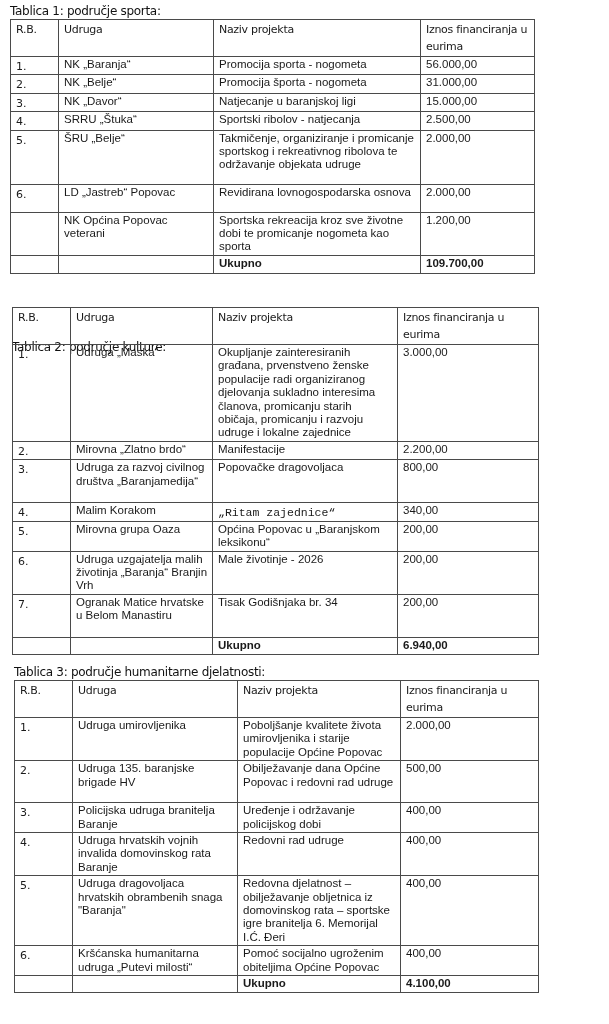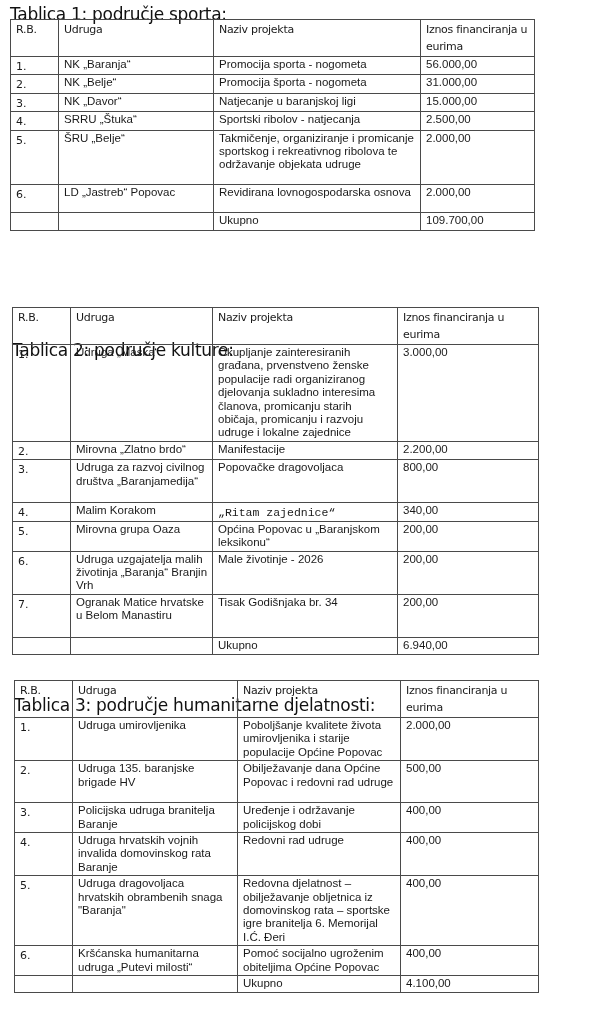--- a/index.html
+++ b/index.html
@@ -3,21 +3,21 @@
 <meta charset="utf-8">
 <style>
   html, body { margin: 0; padding: 0; background: #ffffff; }
   body {
     width: 609px; height: 1024px; position: relative; overflow: hidden;
     font-family: "Liberation Sans", sans-serif; color: #1a1a1a;
   }
   .caption {
     position: absolute;
     font-family: "DejaVu Sans", sans-serif;
-    font-size: 17px;
+    font-size: 12px;
     letter-spacing: -0.3px;
     color: #111;
     white-space: nowrap;
   }
   table.fin {
     position: absolute;
     border-collapse: collapse;
     table-layout: fixed;
     font-size: 11.5px;
     line-height: 13.4px;
@@ -34,21 +34,21 @@
     font-size: 11px;
     letter-spacing: -0.3px;
     line-height: 17px;
     padding-top: 1px;
   }
   table.fin td.rb {
     font-family: "DejaVu Sans", sans-serif;
     font-size: 11px;
     padding-top: 3px;
   }
-  table.fin tr.total td { font-weight: normal; }
+  table.fin tr.total td { font-weight: bold; }
 </style>
 </head>
 <body>
 
 <div class="caption" style="left:10px; top:4px;">Tablica 1: područje sporta:</div>
 <table class="fin" style="left:10px; top:19px; width:524px;">
   <colgroup>
       <col style="width:48px">
       <col style="width:155px">
       <col style="width:207px">
@@ -90,20 +90,26 @@
     <td>ŠRU „Belje“</td>
     <td>Takmičenje, organiziranje i promicanje sportskog i rekreativnog ribolova te održavanje objekata udruge</td>
     <td>2.000,00</td>
   </tr>
   <tr style="height:28px;">
     <td class="rb">6.</td>
     <td>LD „Jastreb“ Popovac</td>
     <td>Revidirana lovnogospodarska osnova</td>
     <td>2.000,00</td>
   </tr>
+  <tr style="height:41px;">
+    <td class="rb"></td>
+    <td>NK Općina Popovac veterani</td>
+    <td>Sportska rekreacija kroz sve životne dobi te promicanje nogometa kao sporta</td>
+    <td>1.200,00</td>
+  </tr>
   <tr class="total" style="height:18px;">
     <td></td>
     <td></td>
     <td>Ukupno</td>
     <td>109.700,00</td>
   </tr>
 </tbody>
   </table>
 
 <div class="caption" style="left:12px; top:292px;margin-top:48px;">Tablica 2: područje kulture:</div>
@@ -165,21 +171,21 @@
   </tr>
   <tr class="total" style="height:17px;">
     <td></td>
     <td></td>
     <td>Ukupno</td>
     <td>6.940,00</td>
   </tr>
 </tbody>
   </table>
 
-<div class="caption" style="left:14px; top:695px;">Tablica 3: područje humanitarne djelatnosti:</div>
+<div class="caption" style="left:14px; top:665px;">Tablica 3: područje humanitarne djelatnosti:</div>
 <table class="fin" style="left:14px; top:680px; width:524px;">
   <colgroup>
       <col style="width:58px">
       <col style="width:165px">
       <col style="width:163px">
       <col style="width:138px">
     </colgroup>
   <tbody>
       <tr class="head" style="height:33px;">
     <td>R.B.</td>

